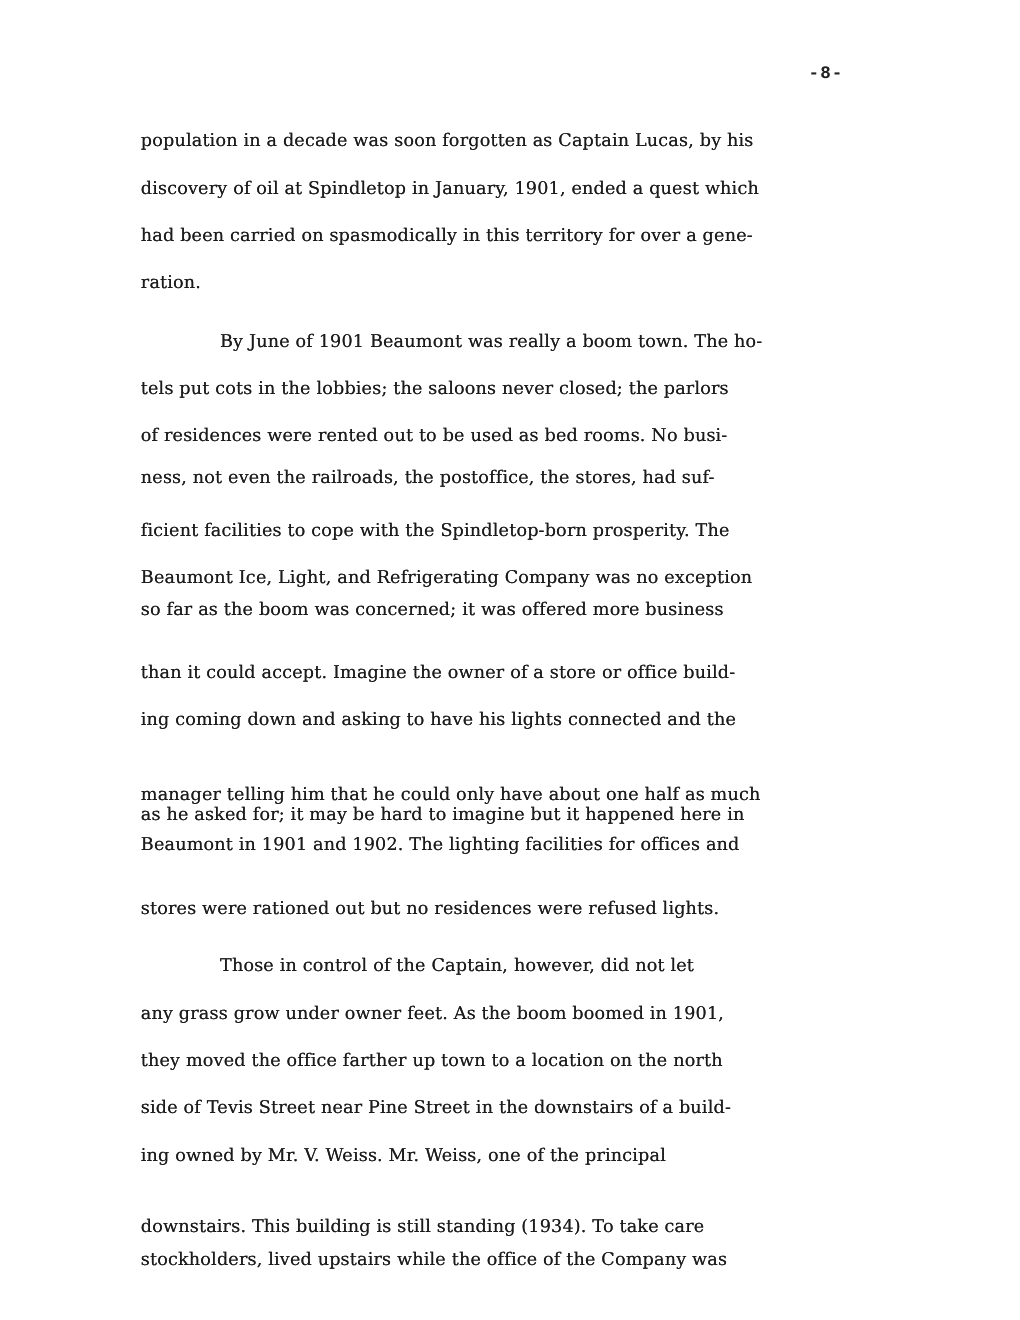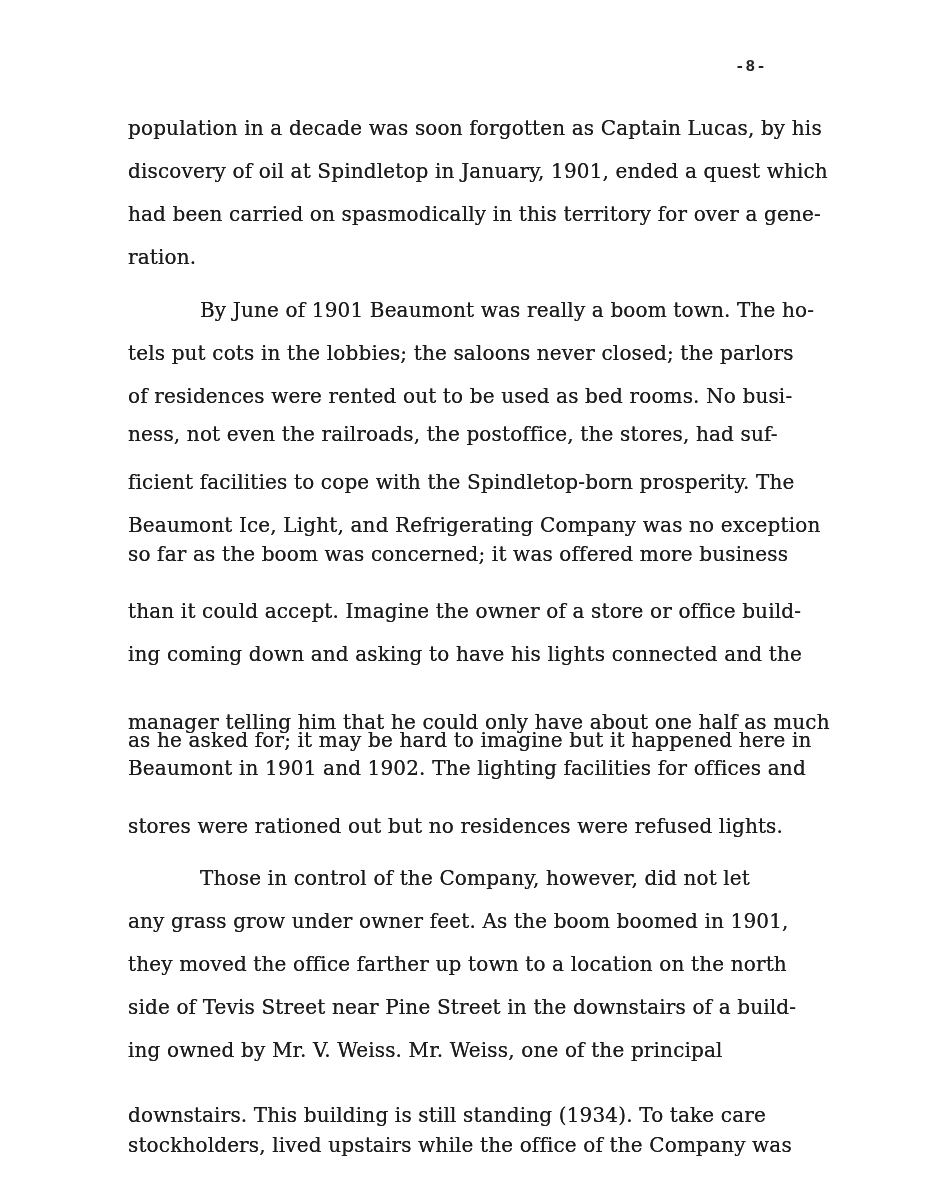--- a/index.html
+++ b/index.html
@@ -28,21 +28,21 @@
     .body-text {
       position: absolute;
       left: 128px;
       top: 118px;
       width: 680px;
     }
     .line {
       position: absolute;
       left: 0;
       white-space: nowrap;
-      font-size: 20px;
+      font-size: 16px;
       line-height: 20px;
       font-family: "DejaVu Serif", "Liberation Serif", serif;
       letter-spacing: 0.15px;
       color: #1c1c1c;
       text-shadow: 0 0 0.4px #333;
     }
     .indent { left: 72px; }
   </style>
 </head>
 <body>
@@ -60,20 +60,20 @@
   <div class="line" style="top:306px">ness, not even the railroads, the postoffice, the stores, had suf-</div>
   <div class="line" style="top:354px">ficient facilities to cope with the Spindletop-born prosperity.  The</div>
   <div class="line" style="top:397px">Beaumont Ice, Light, and Refrigerating Company was no exception</div>
   <div class="line" style="top:426px">so far as the boom was concerned; it was offered more business</div>
   <div class="line" style="top:483px">than it could accept.  Imagine the owner of a store or office build-</div>
   <div class="line" style="top:526px">ing coming down and asking to have his lights connected and the</div>
   <div class="line" style="top:594px">manager telling him that he could only have about one half as much</div>
   <div class="line" style="top:612px">as he asked for; it may be hard to imagine but it happened here in</div>
   <div class="line" style="top:640px">Beaumont in 1901 and 1902.  The lighting facilities for offices and</div>
   <div class="line" style="top:698px">stores were rationed out but no residences were refused lights.</div>
-  <div class="line indent" style="top:750px">Those in control of the Company, however, did not let</div>
+  <div class="line indent" style="top:750px">Those in control of the Captain, however, did not let</div>
   <div class="line" style="top:793px">any grass grow under owner feet.  As the boom boomed in 1901,</div>
   <div class="line" style="top:836px">they moved the office farther up town to a location on the north</div>
   <div class="line" style="top:879px">side of Tevis Street near Pine Street in the downstairs of a build-</div>
   <div class="line" style="top:922px">ing owned by Mr. V. Weiss.  Mr. Weiss, one of the principal</div>
   <div class="line" style="top:1017px">stockholders, lived upstairs while the office of the Company was</div>
   <div class="line" style="top:987px">downstairs.  This building is still standing (1934).  To take care</div>
 </div>
 
 </body></html>

